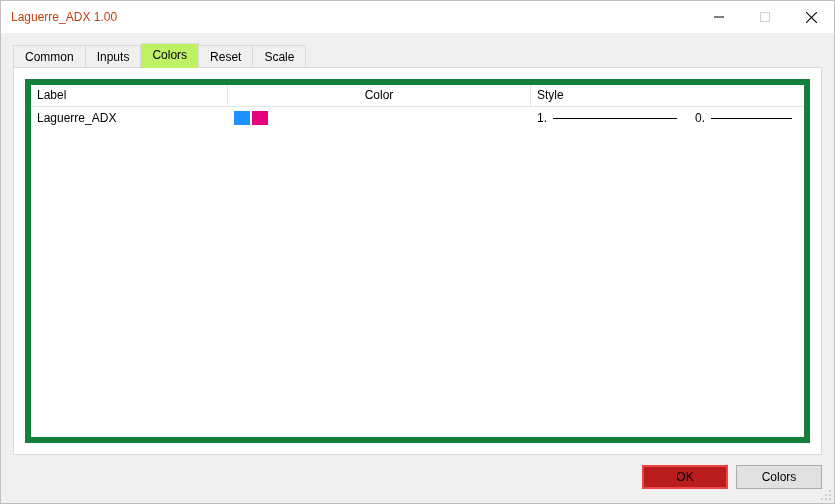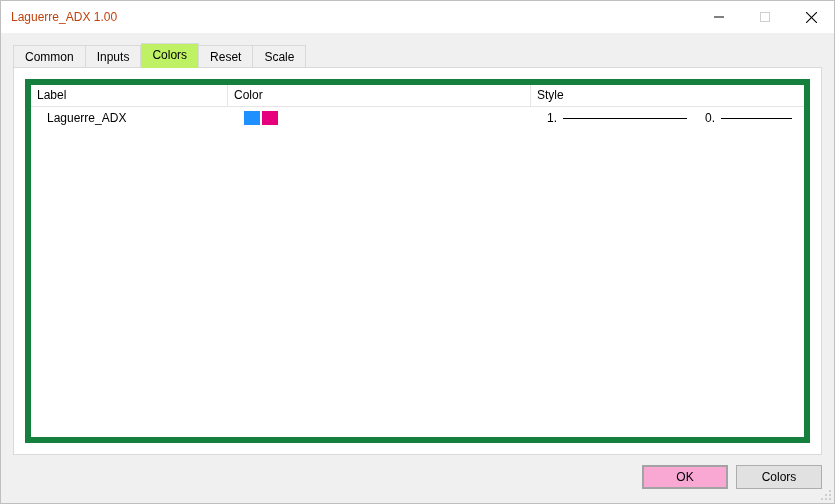--- a/index.html
+++ b/index.html
@@ -102,35 +102,35 @@
     height: 22px;
     background: #ffffff;
     border-bottom: 1px solid #e5e5e5;
     font-size: 12px;
   }
   .grid-header .col {
     padding: 3px 6px;
     border-right: 1px solid #e5e5e5;
   }
   .grid-header .col:last-child { border-right: none; }
-  .grid-body { flex: 1; margin-left: 10px; }
+  .grid-body { flex: 1; }
   .grid-row {
     display: flex;
     height: 22px;
     align-items: center;
     font-size: 12px;
   }
   .grid-row .cell {
     padding: 0 6px;
     display: flex;
     align-items: center;
     height: 100%;
   }
   .col-label { width: 197px; }
-  .col-color { width: 303px; }
+  .col-color { width: 303px; text-align: center; }
   .col-width { width: 158px; }
   .col-style { flex: 1; }
   .swatch {
     width: 16px; height: 14px;
     display: inline-block;
     margin-right: 2px;
   }
   .line-sample {
     flex: 1;
     height: 1px;
@@ -149,22 +149,22 @@
     width: 86px;
     height: 24px;
     background: #e1e1e1;
     border: 1px solid #adadad;
     font-size: 12px;
     font-family: inherit;
     cursor: default;
     display: flex; align-items: center; justify-content: center;
   }
   .btn.primary {
-    border: 2px solid #a3a3a3;
-    background: #f9a8d4;
+    border: 2px solid #ef4444;
+    background: #b91c1c;
   }
   .resize-grip {
     position: absolute;
     right: 2px; bottom: 2px;
     width: 12px; height: 12px;
   }
   .resize-grip svg { display: block; }
 </style>
 </head>
 <body>

